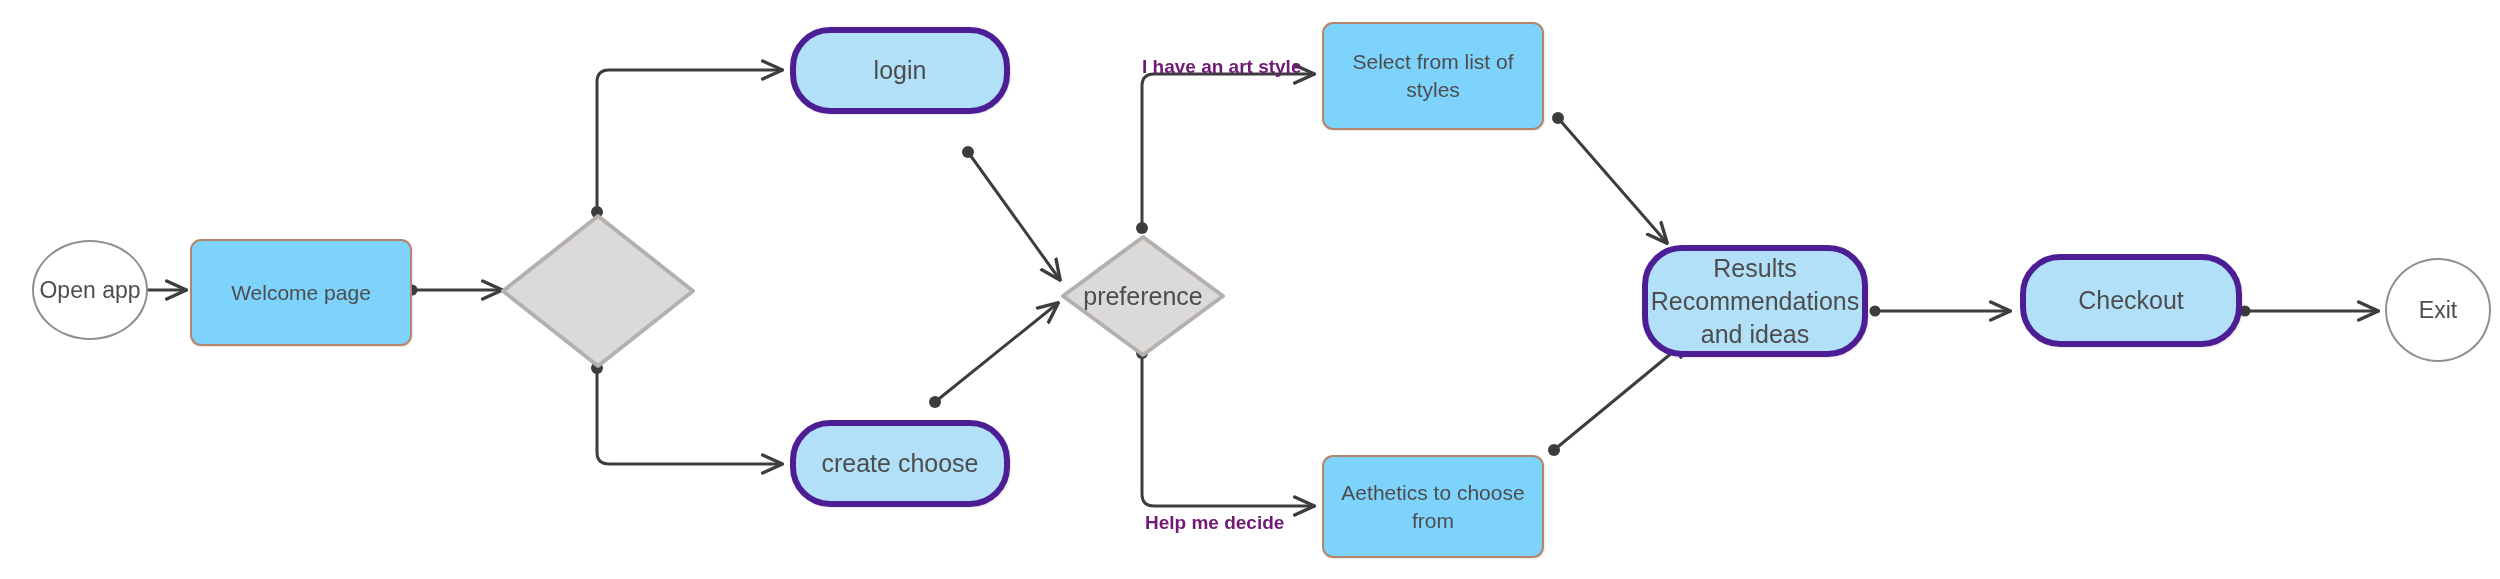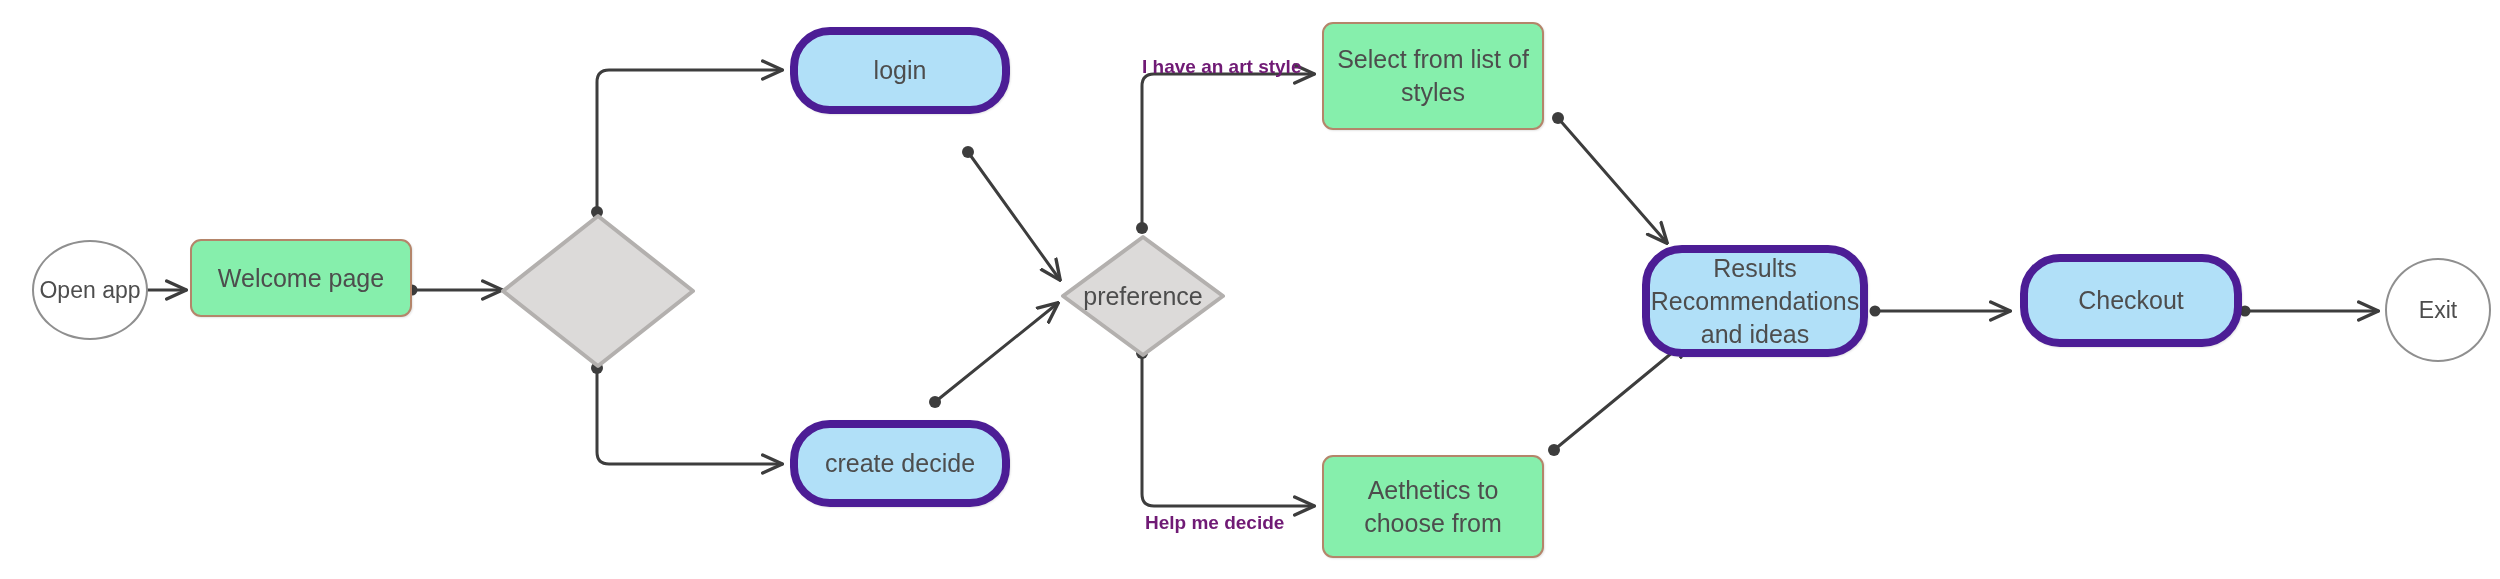--- a/index.html
+++ b/index.html
@@ -30,27 +30,27 @@
     box-sizing: border-box;
     display: flex;
     align-items: center;
     justify-content: center;
     text-align: center;
     color: #4d4d4d;
     line-height: 1.32;
   }
   .node-proc {
     border: 2px solid #b4856a;
-    background: #86efac;
+    background: #7dd3fc;
     border-radius: 11px;
-    font-size: 25px;
+    font-size: 21px;
     box-shadow: 1px 1px 2px rgba(0,0,0,0.10);
   }
   .node-round {
-    border: 8px solid #4c1d95;
+    border: 6px solid #4c1d95;
     background: #b1e0f8;
     border-radius: 40px;
     font-size: 25px;
     box-shadow: 1px 1px 2px rgba(0,0,0,0.10);
   }
   .node-term {
     border: 2px solid #8f8f8f;
     background: #ffffff;
     border-radius: 50%;
     font-size: 23px;
@@ -150,37 +150,37 @@
         <circle cx="2245" cy="311" r="5.5" fill="#3d3d3d" stroke="none"></circle>
         <path d="M 2245 311 L 2378 311" marker-end="url(#arrow)"></path>
       </g>
     </g>
   </svg>
 
   <div class="node node-term" style="left:8px; top:240px; width:116px; height:100px;margin-left:24px;">
     <span>Open app</span>
   </div>
 
-  <div class="node node-proc" style="left:190px; top:239px; width:222px; height:78px;">
+  <div class="node node-proc" style="left:190px; top:239px; width:222px; height:107px;">
     <span>Welcome page</span>
   </div>
 
   <div class="node node-dec" style="left:500px; top:213px; width:196px; height:156px;">
     <svg class="dec-shape" viewBox="0 0 196 156" preserveAspectRatio="none">
       <path d="M 98 3 L 193 78 L 98 153 L 3 78 Z" fill="#dcdad9" stroke="#b3b0ae" stroke-width="4" stroke-linejoin="round"></path>
     </svg>
     <span class="dec-label"></span>
   </div>
 
   <div class="node node-round" style="left:790px; top:27px; width:220px; height:87px;">
     <span>login</span>
   </div>
 
   <div class="node node-round" style="left:790px; top:420px; width:220px; height:87px;">
-    <span>create decide</span>
+    <span>create choose</span>
   </div>
 
   <div class="node node-dec" style="left:1060px; top:234px; width:166px; height:124px;">
     <svg class="dec-shape" viewBox="0 0 166 124" preserveAspectRatio="none">
       <path d="M 83 3 L 163 62 L 83 121 L 3 62 Z" fill="#dcdad9" stroke="#b3b0ae" stroke-width="4" stroke-linejoin="round"></path>
     </svg>
     <span class="dec-label">preference</span>
   </div>
 
   <div class="node node-proc" style="left:1322px; top:22px; width:222px; height:108px;">

